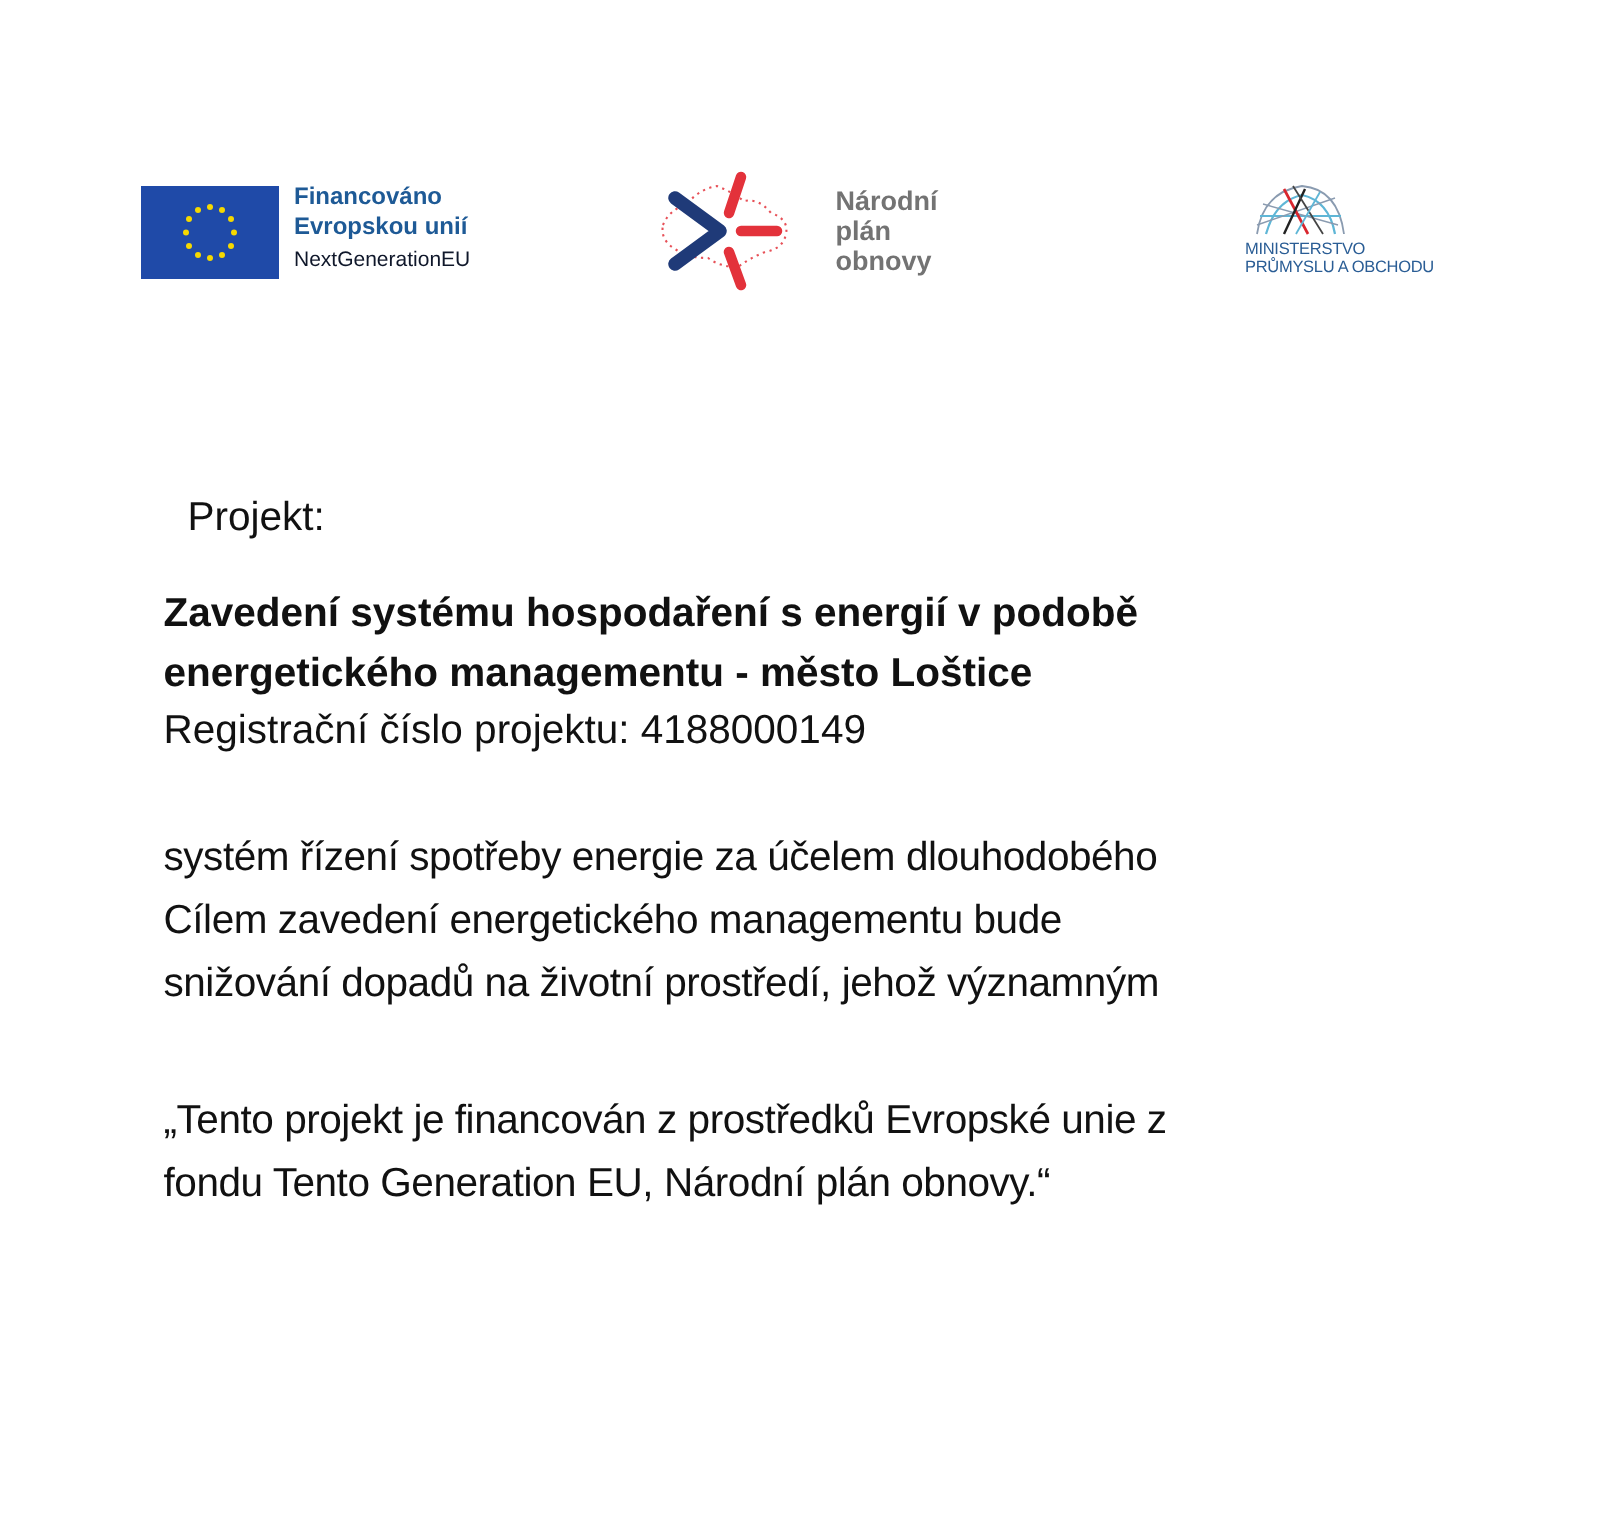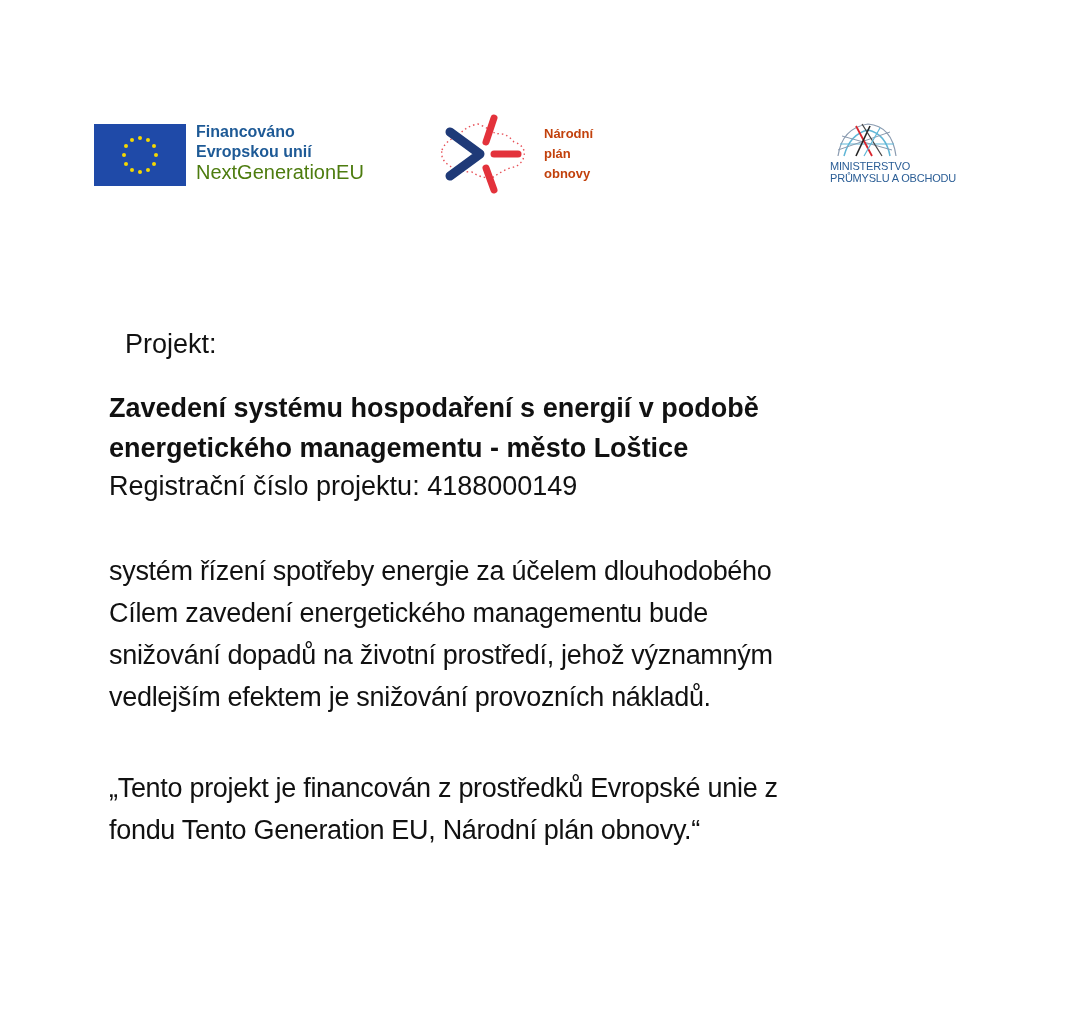--- a/index.html
+++ b/index.html
@@ -41,42 +41,42 @@
       margin-top: -2px;
       line-height: 20px;
     }
     .eu-line1, .eu-line2 {
       font-weight: bold;
       color: #1e5a96;
       font-size: 16px;
       display: block;
     }
     .eu-line3 {
-      color: #4d7c0f;
-      font-size: 20px;
+      color: #0f172a;
+      font-size: 14px;
       display: block;
     }
     
     .npo-logo {
       position: absolute;
       left: 436px;
       top: 112px;
       display: flex;
       align-items: center;
     }
     .npo-mark {
       width: 96px;
       height: 84px;
       position: relative;
     }
     .npo-text {
-      margin-left: 12px;
-      color: #c2410c;
+      margin-left: 25px;
+      color: #737373;
       font-weight: bold;
-      font-size: 13px;
+      font-size: 18px;
       line-height: 20px;
     }
     .npo-text span { display: block; }
     
     .mpo-logo {
       position: absolute;
       left: 830px;
       top: 120px;
     }
     .mpo-mark {
@@ -213,20 +213,19 @@
     <span class="desc-line">Zavedení systému hospodaření s energií v podobě</span>
     <span class="desc-line">energetického managementu - město Loštice</span>
   </div>
 
   <span class="reg-number">Registrační číslo projektu: 4188000149</span>
 
   <div class="description">
     <span class="desc-line">systém řízení spotřeby energie za účelem dlouhodobého</span>
     <span class="desc-line">Cílem zavedení energetického managementu bude</span>
     <span class="desc-line">snižování dopadů na životní prostředí, jehož významným</span>
-    <span class="desc-line">vedlejším efektem je snižování provozních nákladů.</span>
   </div>
 
   <div class="funding-note">
     <span class="desc-line">„Tento projekt je financován z prostředků Evropské unie z</span>
     <span class="desc-line">fondu Tento Generation EU, Národní plán obnovy.“</span>
   </div>
 </div>
 
 </body></html>

